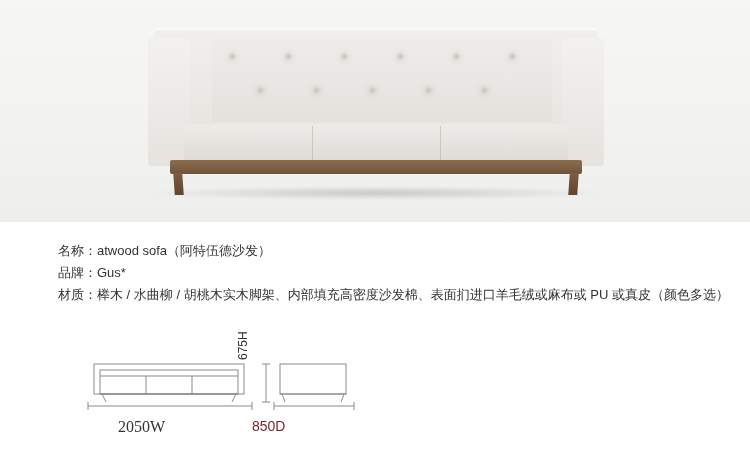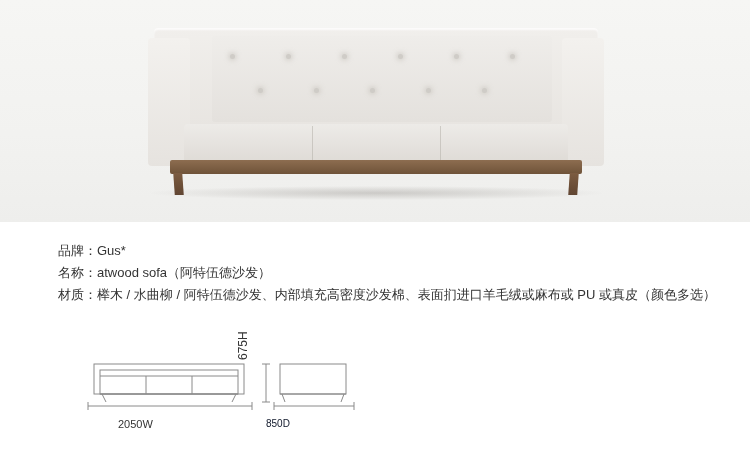--- a/index.html
+++ b/index.html
@@ -163,29 +163,30 @@
     position: absolute;
     left: 196px;
     top: 0;
     width: 120px;
     height: 58px;
   }
   .lbl-width {
     position: absolute;
     left: 60px;
     top: 66px;
-    font-size: 11px;
+    font-size: 16px;
     color: #333;
+    font-family: Liberation Serif, serif;
   }
   .lbl-depth {
     position: absolute;
-    left: 208px;
+    left: 194px;
     top: 66px;
-    font-size: 10px;
-    color: #0f172a;
+    font-size: 14px;
+    color: #7f1d1d;
   }
   .lbl-height {
     position: absolute;
     left: 178px;
     top: 8px;
     font-size: 12px;
     color: #333;
     transform: rotate(-90deg);
     transform-origin: left top;
   }
@@ -225,23 +226,23 @@
       <div class="skirt"></div>
       <div class="leg l"></div>
       <div class="leg r"></div>
     </div>
 
     <div class="floor-shadow"></div>
   </div>
 </div>
 
 <div class="specs">
+  <div class="spec-line">名称：atwood sofa（阿特伍德沙发）</div>
   <div class="spec-line">品牌：Gus*</div>
-  <div class="spec-line">名称：atwood sofa（阿特伍德沙发）</div>
-  <div class="spec-line">材质：榉木 / 水曲柳 / 阿特伍德沙发、内部填充高密度沙发棉、表面扪进口羊毛绒或麻布或 PU 或真皮（颜色多选）</div>
+  <div class="spec-line">材质：榉木 / 水曲柳 / 胡桃木实木脚架、内部填充高密度沙发棉、表面扪进口羊毛绒或麻布或 PU 或真皮（颜色多选）</div>
 </div>
 
 <div class="dims">
 
   <svg class="draw-front" viewBox="0 0 168 58">
     <g fill="none" stroke="#8a8a8a" stroke-width="1">
       <rect x="8" y="12" width="150" height="30"></rect>
       <rect x="14" y="18" width="138" height="24"></rect>
       <line x1="14" y1="24" x2="152" y2="24"></line>
       <line x1="60" y1="24" x2="60" y2="42"></line>

